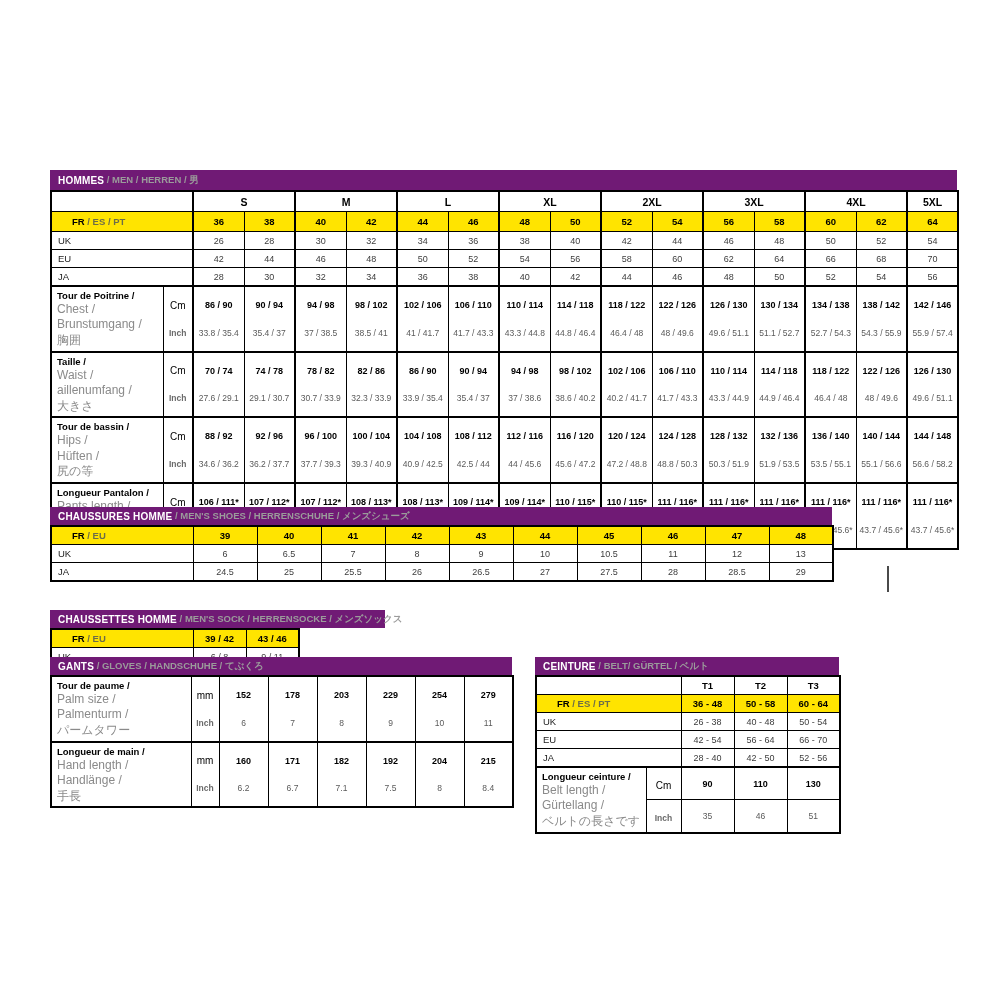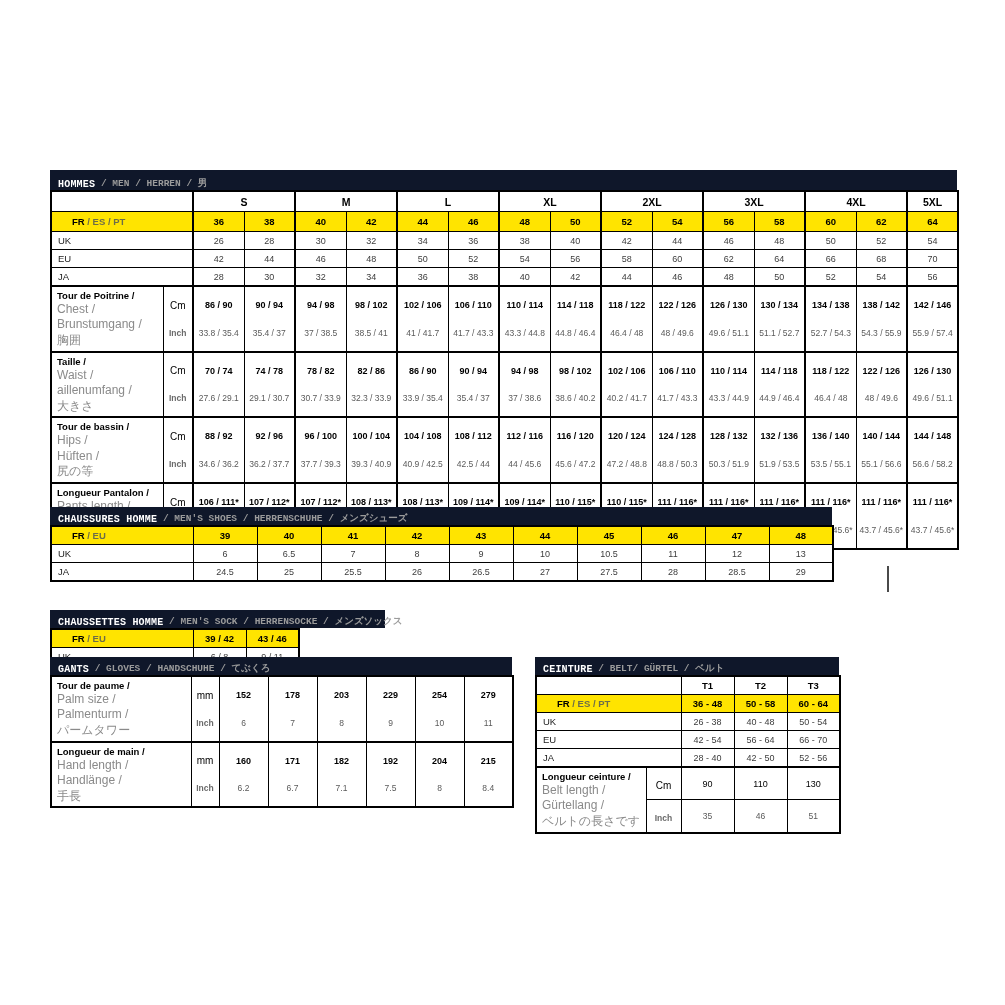--- a/index.html
+++ b/index.html
@@ -1,19 +1,19 @@
 <!DOCTYPE html>
 <html><head>
 <meta charset="utf-8">
 <style>
   html,body{margin:0;padding:0;background:#fff;}
   .canvas{position:relative;width:1005px;height:1005px;background:#ffffff;overflow:hidden;
           font-family:"Liberation Sans","DejaVu Sans",sans-serif;color:#000;}
   .sec{position:absolute;}
-  .bar{background:#0f172a;color:#fff;display:flex;align-items:flex-end;padding-left:8px;box-sizing:border-box;font-family:Liberation Mono, monospace;}
+  .bar{background:#701a75;color:#fff;display:flex;align-items:center;padding-left:8px;box-sizing:border-box;}
   .bar-main{font-weight:bold;font-size:10px;letter-spacing:.2px;white-space:pre;}
   .bar-rest{font-weight:bold;font-size:9.5px;color:#9b9b9b;white-space:pre;}
   .bar-h20{height:20px;} .bar-h18{height:18px;}
   table{border-collapse:collapse;table-layout:fixed;border:2px solid #000;background:#fff;}
   td{border:1px solid #000;padding:0;text-align:center;vertical-align:middle;overflow:hidden;}
   .tL{border-left-width:2px;} .tT{border-top-width:2px;}
   .r-group td{height:19px;} .r-yellow td{height:19px;} .r-yellow18 td{height:17px;}
   .r-conv td{height:17px;} .r-measure td{height:57px;} .r-belt-sub td{height:27px;}
   .group{font-weight:bold;font-size:10.5px;}
   .thead{font-weight:bold;font-size:9.5px;}
@@ -26,21 +26,21 @@
   .convval{font-size:9px;color:#3c3c3c;}
   .mlabel{text-align:left;padding:3px 4px 2px 5px;vertical-align:top;}
   .mlabel .main{display:block;font-weight:bold;font-size:9.5px;color:#000;line-height:1.25;}
   .mlabel .sub{display:block;font-size:12px;color:#8a8a8a;line-height:1.3;}
   .stack{display:flex;flex-direction:column;justify-content:space-around;align-items:center;}
   .stack-main{height:55px;} .stack-gloves{height:55px;}
   .v-top{font-weight:bold;font-size:9px;color:#000;}
   .v-bottom{font-size:8.5px;color:#5a5a5a;}
   .u-top{font-weight:normal;font-size:10px;color:#000;text-align:center;}
   .u-bottom{font-size:8.5px;color:#6a6a6a;font-weight:bold;}
-  .beltval-top{font-weight:normal;font-size:9px;color:#000;}
+  .beltval-top{font-weight:bold;font-size:9px;color:#000;}
   .beltval-bot{font-size:8.5px;color:#5a5a5a;}
   .artifact{position:absolute;background:#4a4a4a;}
   #tbl-hommes{width:907px;} #tbl-shoes{width:782px;} #tbl-socks{width:248px;}
   #tbl-gloves{width:462px;} #tbl-belt{width:304px;}
 </style>
 </head>
 <body>
 
 <div class="canvas">
 

